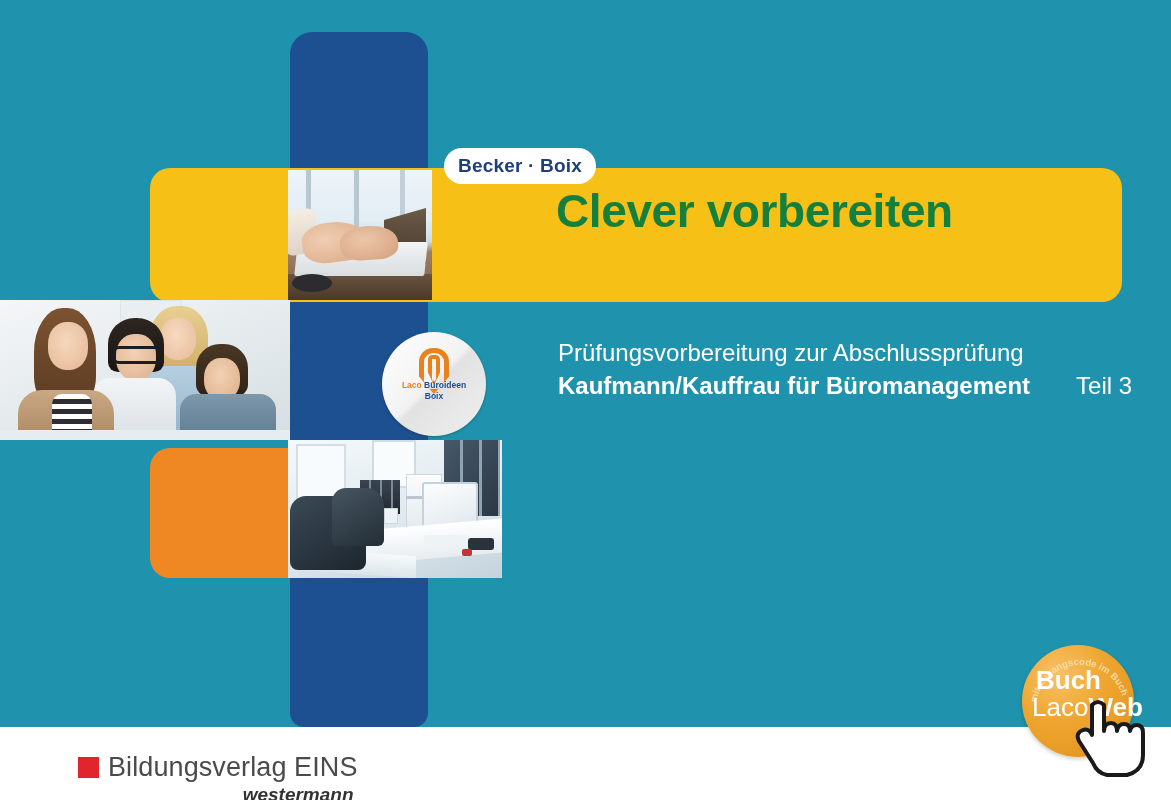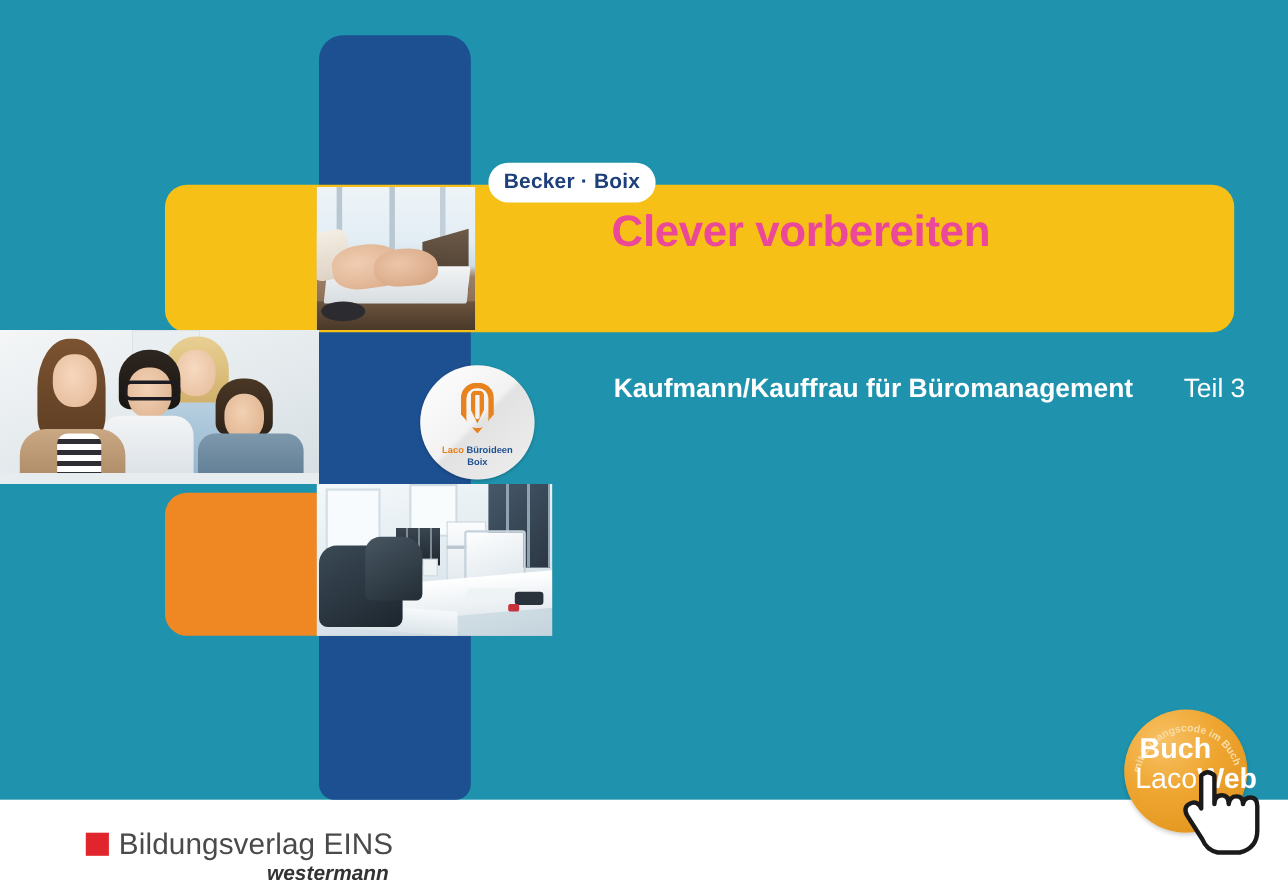--- a/index.html
+++ b/index.html
@@ -113,21 +113,21 @@
     display:flex;align-items:center;justify-content:center;
   }
   .author-pill span{
     color:#1d3f7a;font-size:19px;font-weight:bold;letter-spacing:.2px;
     font-family:"Liberation Sans", sans-serif;
   }
 
   
   .title-block{position:absolute;left:556px;top:186px;width:560px;}
   .title-line{
-    color:#ec4899;font-size:40px;font-weight:bold;line-height:50px;
+    color:#15803d;font-size:46px;font-weight:bold;line-height:50px;
     letter-spacing:-.4px;white-space:nowrap;
     font-family:"Liberation Sans", sans-serif;
   }
 
   
   .subtitle-block{position:absolute;left:558px;top:337px;width:600px;color:#ffffff;}
   .sub-line1{font-size:24px;font-weight:normal;line-height:32px;white-space:nowrap;}
   .sub-line2{font-size:24px;line-height:34px;white-space:nowrap;display:flex;align-items:flex-end;gap:28px;}
   .sub-strong{font-weight:bold;}
   .sub-part{font-weight:normal;margin-left:18px;}
@@ -144,21 +144,21 @@
     position:absolute;left:0;top:0;width:30px;height:46px;
     border:5px solid #e8821e;border-radius:14px 14px 13px 13px;box-sizing:border-box;
     clip-path:polygon(0 0,100% 0,100% 62%,50% 100%,0 62%);
   }
   .laco-clip .inner{
     position:absolute;left:9px;top:7px;width:12px;height:30px;
     border:4px solid #e8821e;border-radius:6px 6px 8px 8px;box-sizing:border-box;
     clip-path:polygon(0 0,100% 0,100% 58%,50% 100%,0 58%);
   }
   .laco-name{
-    position:absolute;left:0;right:0;top:72px;text-align:center;
+    position:absolute;left:0;right:0;top:48px;text-align:center;
     font-size:8.5px;font-weight:bold;line-height:11px;
     font-family:"Liberation Sans", sans-serif;
   }
   .laco-name .o{color:#e8821e;}
   .laco-name .b{color:#1d5091;}
 
   
   .bpw{position:absolute;left:1022px;top:645px;width:124px;height:124px;}
   .bpw-circle{
     position:absolute;left:0;top:0;width:112px;height:112px;border-radius:50%;
@@ -252,20 +252,21 @@
 
   <div class="author-pill">
     <span>Becker · Boix</span>
   </div>
 
   <div class="title-block">
     <div class="title-line">Clever vorbereiten</div>
   </div>
 
   <div class="subtitle-block">
+    <div class="sub-line1">Prüfungsvorbereitung zur Abschlussprüfung</div>
     <div class="sub-line2">
       <span class="sub-strong">Kaufmann/Kauffrau für Büromanagement</span>
       <span class="sub-part">Teil 3</span>
     </div>
   </div>
 
   <div class="laco-logo">
     <div class="laco-clip">
       <div class="outer"></div>
       <div class="inner"></div>

